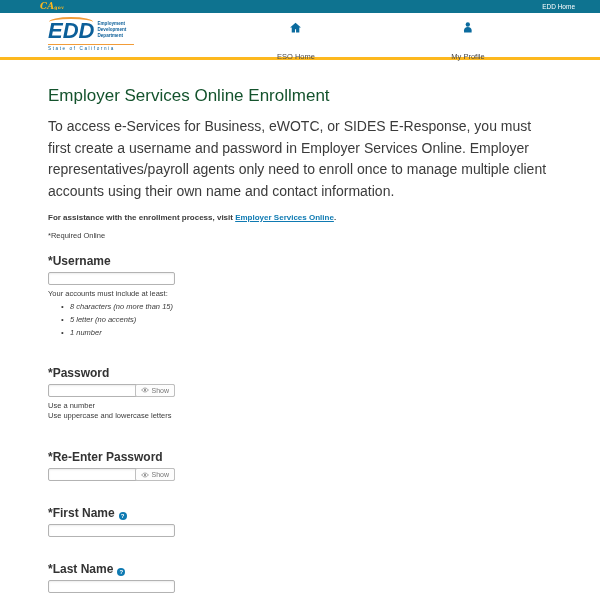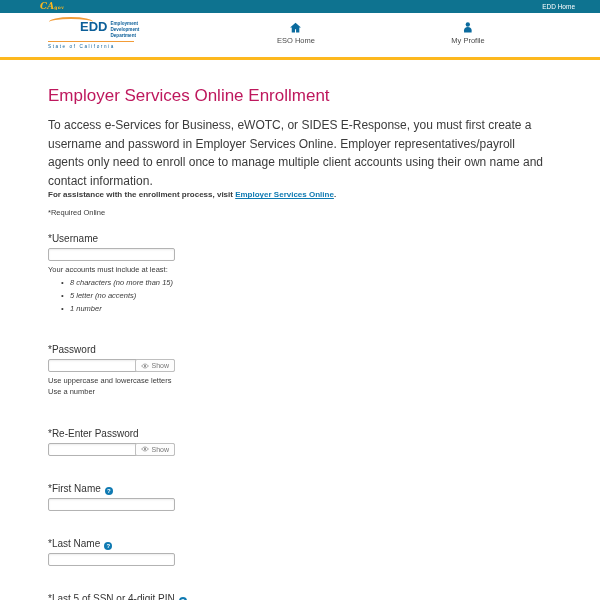--- a/index.html
+++ b/index.html
@@ -14,43 +14,43 @@
   .cagov small { font-size:4.5px; font-style:normal; letter-spacing:.5px; }
   .topbar-link { color:#ffffff; font-size:6.5px; text-decoration:none; cursor:pointer; }
 
   
   .header { position:relative; height:47px; background:#fff;
     border-bottom:3px solid #fdb81e; }
   .edd-logo { position:absolute; left:48px; top:7px; width:86px; cursor:pointer; }
   .edd-row { display:flex; align-items:flex-start; gap:3px; position:relative; }
   .edd-arc { position:absolute; left:1px; top:-3px; width:44px; height:10px;
     border-top:2px solid #f29c38; border-radius:50%; }
-  .edd-word { font-weight:bold; font-size:13px; color:#0c5f99; line-height:1;margin-left:32px; }
+  .edd-word { font-style:italic; font-weight:bold; font-size:22px; color:#0c5f99; line-height:1; }
   .edd-dept { font-size:4.6px; font-weight:bold; color:#0c5f99; line-height:1.35; padding-top:1px; }
   .edd-state { font-size:4.6px; color:#0c5f99; letter-spacing:1.6px; white-space:nowrap;
     border-top:1.8px solid #f29c38; margin-top:1.5px; padding-top:1.5px; }
 
   .nav-item { position:absolute; top:8px; display:flex; flex-direction:column;
-    align-items:center; gap:2px; cursor:pointer; }
+    align-items:center; gap:18px; cursor:pointer; }
   .nav-item .ico { width:13px; height:13px; display:block; }
   .nav-item .lbl { font-size:7.5px; color:#4a4a4a; }
   .nav-home { left:296px; transform:translateX(-50%); }
   .nav-profile { left:468px; transform:translateX(-50%);justify-content:space-between; }
 
   
   .content { padding:0 48px; }
-  h1 { font-size:17px; font-weight:400; color:#be185d; margin:26px 0 10px; }
-  .intro { font-size:12px; line-height:1.55; }
+  h1 { font-size:17px; font-weight:400; color:#14532d; margin:26px 0 10px; }
+  .intro { font-size:14px; line-height:1.55; margin-bottom:10px; }
   .assist { font-size:8px; margin-bottom:9px;font-weight:bold; }
   .assist a { color:#0f7ab2; text-decoration:underline; cursor:pointer; }
   .required-note { font-size:7.5px; margin-bottom:11px; }
 
   .group { margin-bottom:22px; }
   .group.tight { margin-bottom:26px; }
-  label.f-label { display:inline-block; font-size:10px; font-weight:normal; color:#333;
+  label.f-label { display:inline-block; font-size:12px; font-weight:bold; color:#333;
     margin-bottom:4px; }
   .help { display:inline-block; width:8px; height:8px; border-radius:50%;
     background:#0f7ab2; color:#fff; font-size:6px; font-weight:bold; text-align:center;
     line-height:8px; margin-left:4px; vertical-align:-1px; cursor:pointer; }
 
   .input-wrap { position:relative; width:127px; }
   .text-input { display:block; width:127px; height:13px; border:1px solid #b3b3b3;
     border-radius:2px; background:#fff; box-shadow:inset 0 1px 2px rgba(0,0,0,.08);
     font-size:8px; padding:0 3px; outline:none; }
   .show-btn { position:absolute; right:0; top:0; height:13px; display:flex;
@@ -129,22 +129,22 @@
       <input class="text-input" type="password" style="">
       <button class="show-btn">
         <svg class="eye" viewBox="0 0 24 16">
           <path d="M12 2C6 2 2 8 2 8s4 6 10 6 10-6 10-6-4-6-10-6z" fill="none" stroke="#777" stroke-width="2"></path>
           <circle cx="12" cy="8" r="3" fill="#777"></circle>
         </svg>
         <span>Show</span>
       </button>
     </div>
     <div class="rules" style="margin-top:4px;">
+      <div>Use a number</div>
       <div>Use uppercase and lowercase letters</div>
-      <div>Use a number</div>
     </div>
   </div>
 
   <div class="group">
     <label class="f-label">*Re-Enter Password</label>
     <div class="input-wrap">
       <input class="text-input" type="password" style="">
       <button class="show-btn">
         <svg class="eye" viewBox="0 0 24 16">
           <path d="M12 2C6 2 2 8 2 8s4 6 10 6 10-6 10-6-4-6-10-6z" fill="none" stroke="#777" stroke-width="2"></path>

